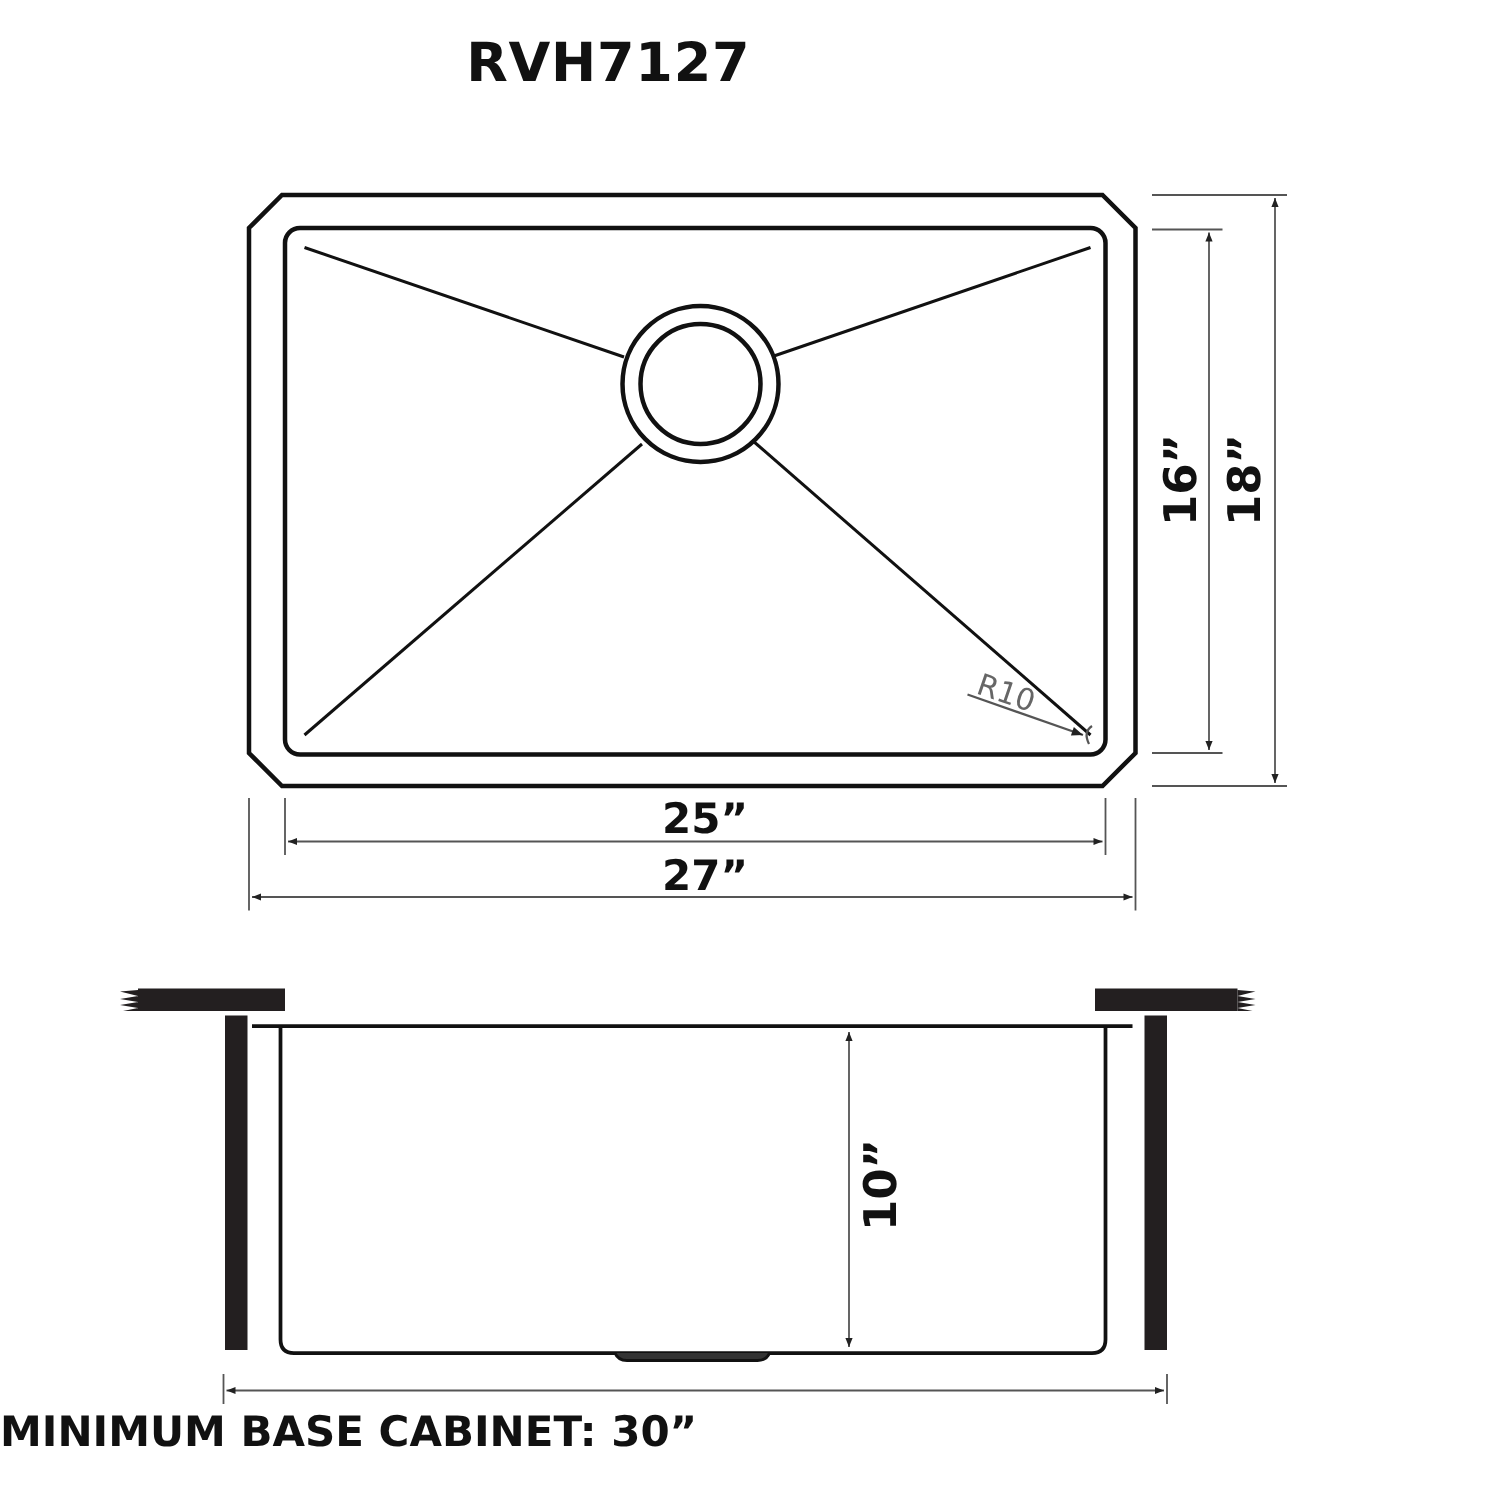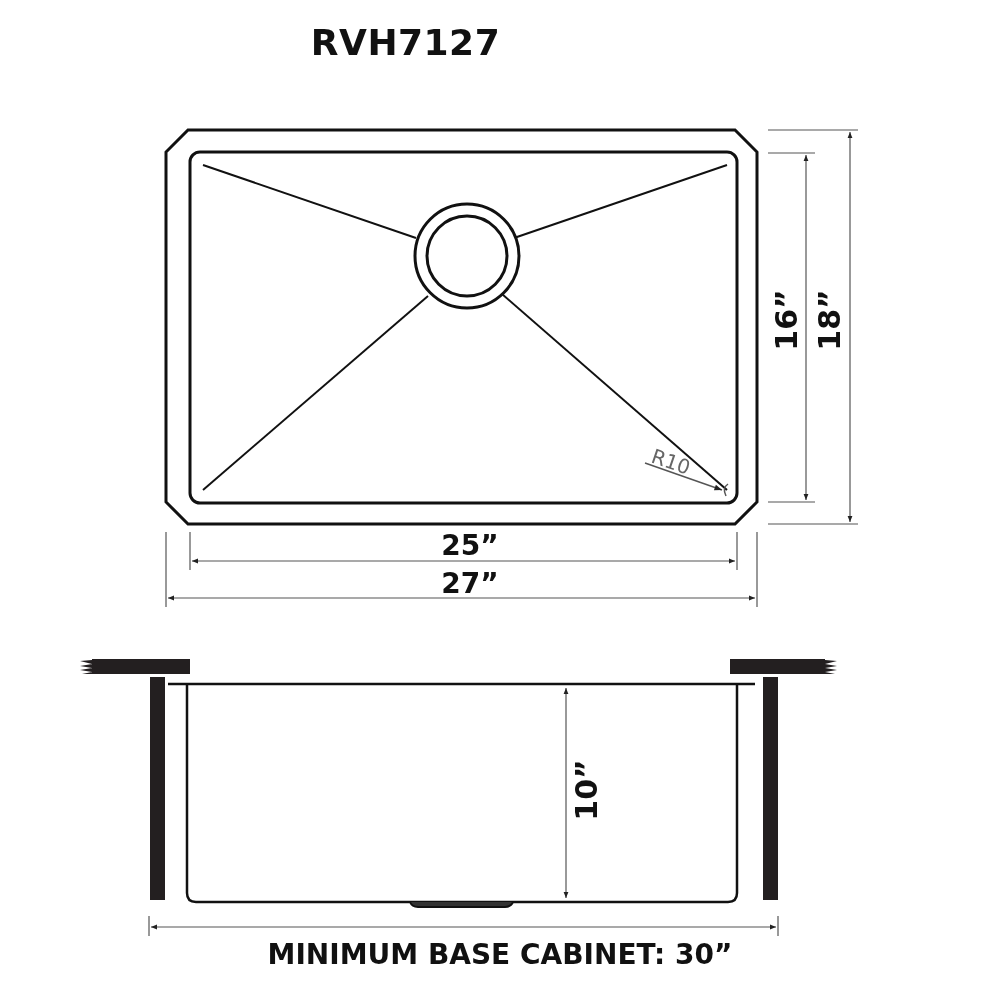--- a/index.html
+++ b/index.html
@@ -1,20 +1,20 @@
 <!DOCTYPE html>
 <html><head>
 <meta charset="utf-8">
 <style>
   html, body { margin:0; padding:0; background:#ffffff; }
   body { width:1000px; height:1000px; position:relative; overflow:hidden; font-family:"DejaVu Sans", sans-serif; }
   .title { position:absolute; left:0; top:22px; width:811px; text-align:center; font-family:"DejaVu Sans", sans-serif; font-weight:bold; font-size:36px; color:#111111; letter-spacing:0.5px; }
   svg { position:absolute; left:0; top:0; }
   .dimtext { font-family:"DejaVu Sans", sans-serif; font-weight:bold; fill:#111111; }
-  .footer { position:absolute; left:0; top:938px; width:1000px; text-align:center; font-family:"DejaVu Sans", sans-serif; font-weight:bold; font-size:28px; color:#111111; }
+  .footer { position:absolute; left:0; top:938px; width:1000px; font-family:"DejaVu Sans", sans-serif; font-weight:bold; font-size:28px; color:#111111; }
 </style>
 </head>
 <body>
 
 <div class="title">RVH7127</div>
 
 <svg width="1000" height="1000" viewBox="0 0 1000 1000">
   <defs>
     <marker id="arr" viewBox="0 0 10 10" refX="10" refY="5" markerWidth="7" markerHeight="5" orient="auto-start-reverse">
       <path d="M0,1 L10,5 L0,9 z" fill="#222"></path>

